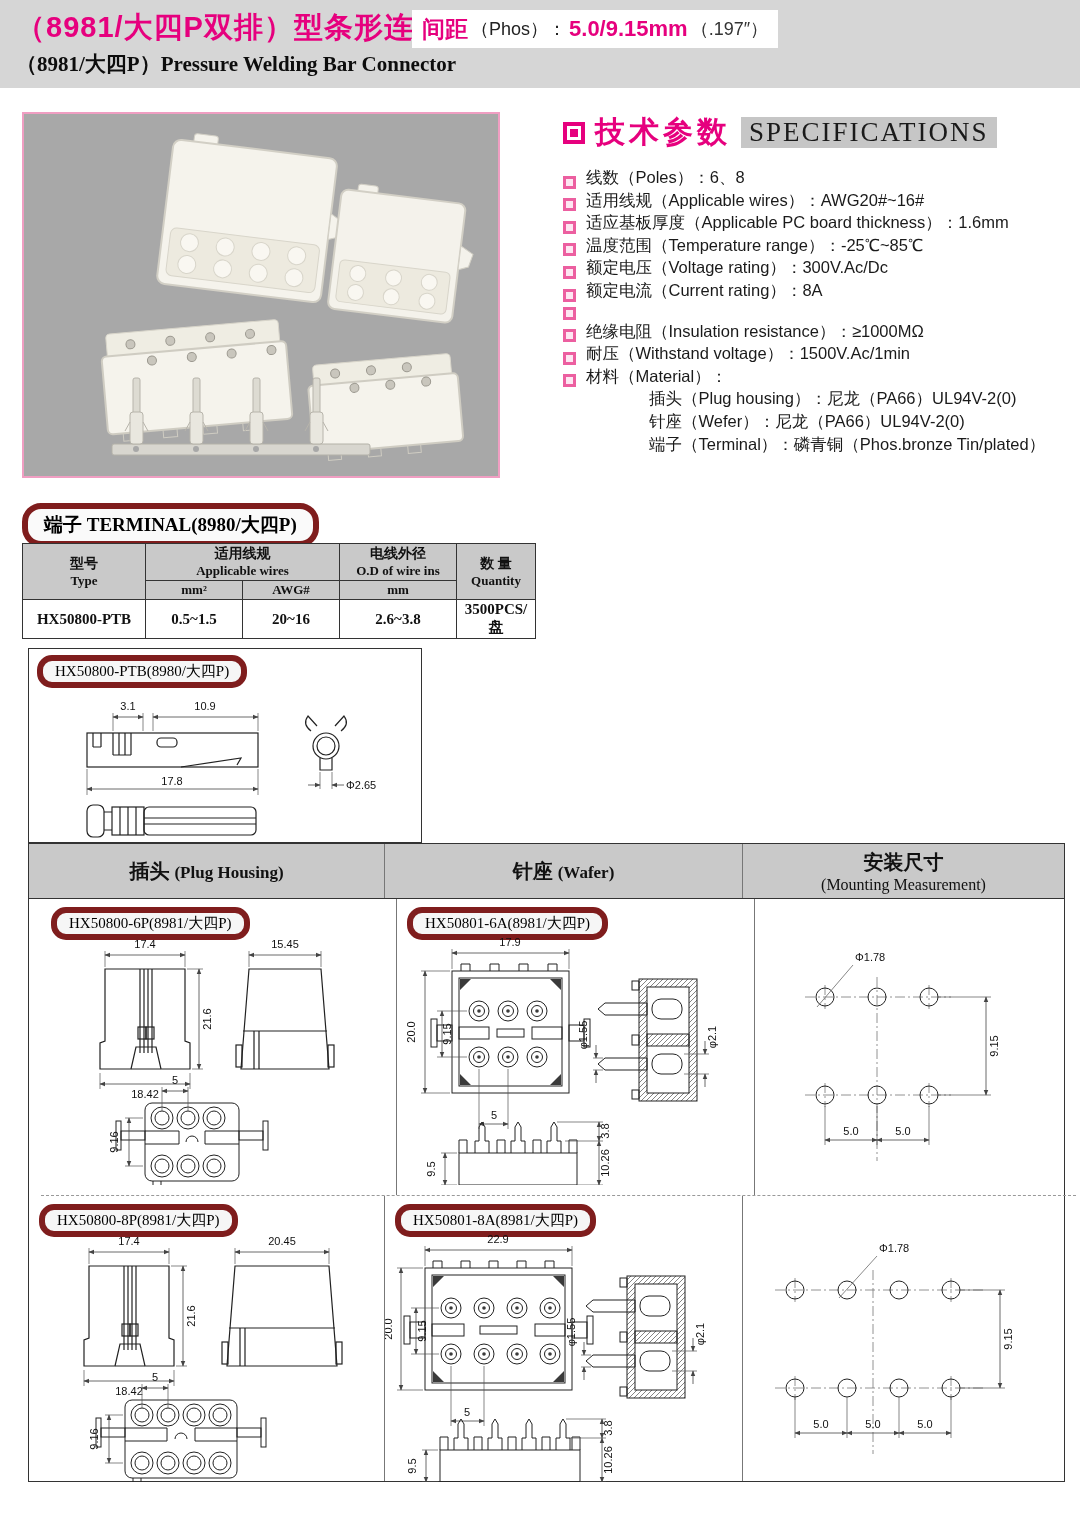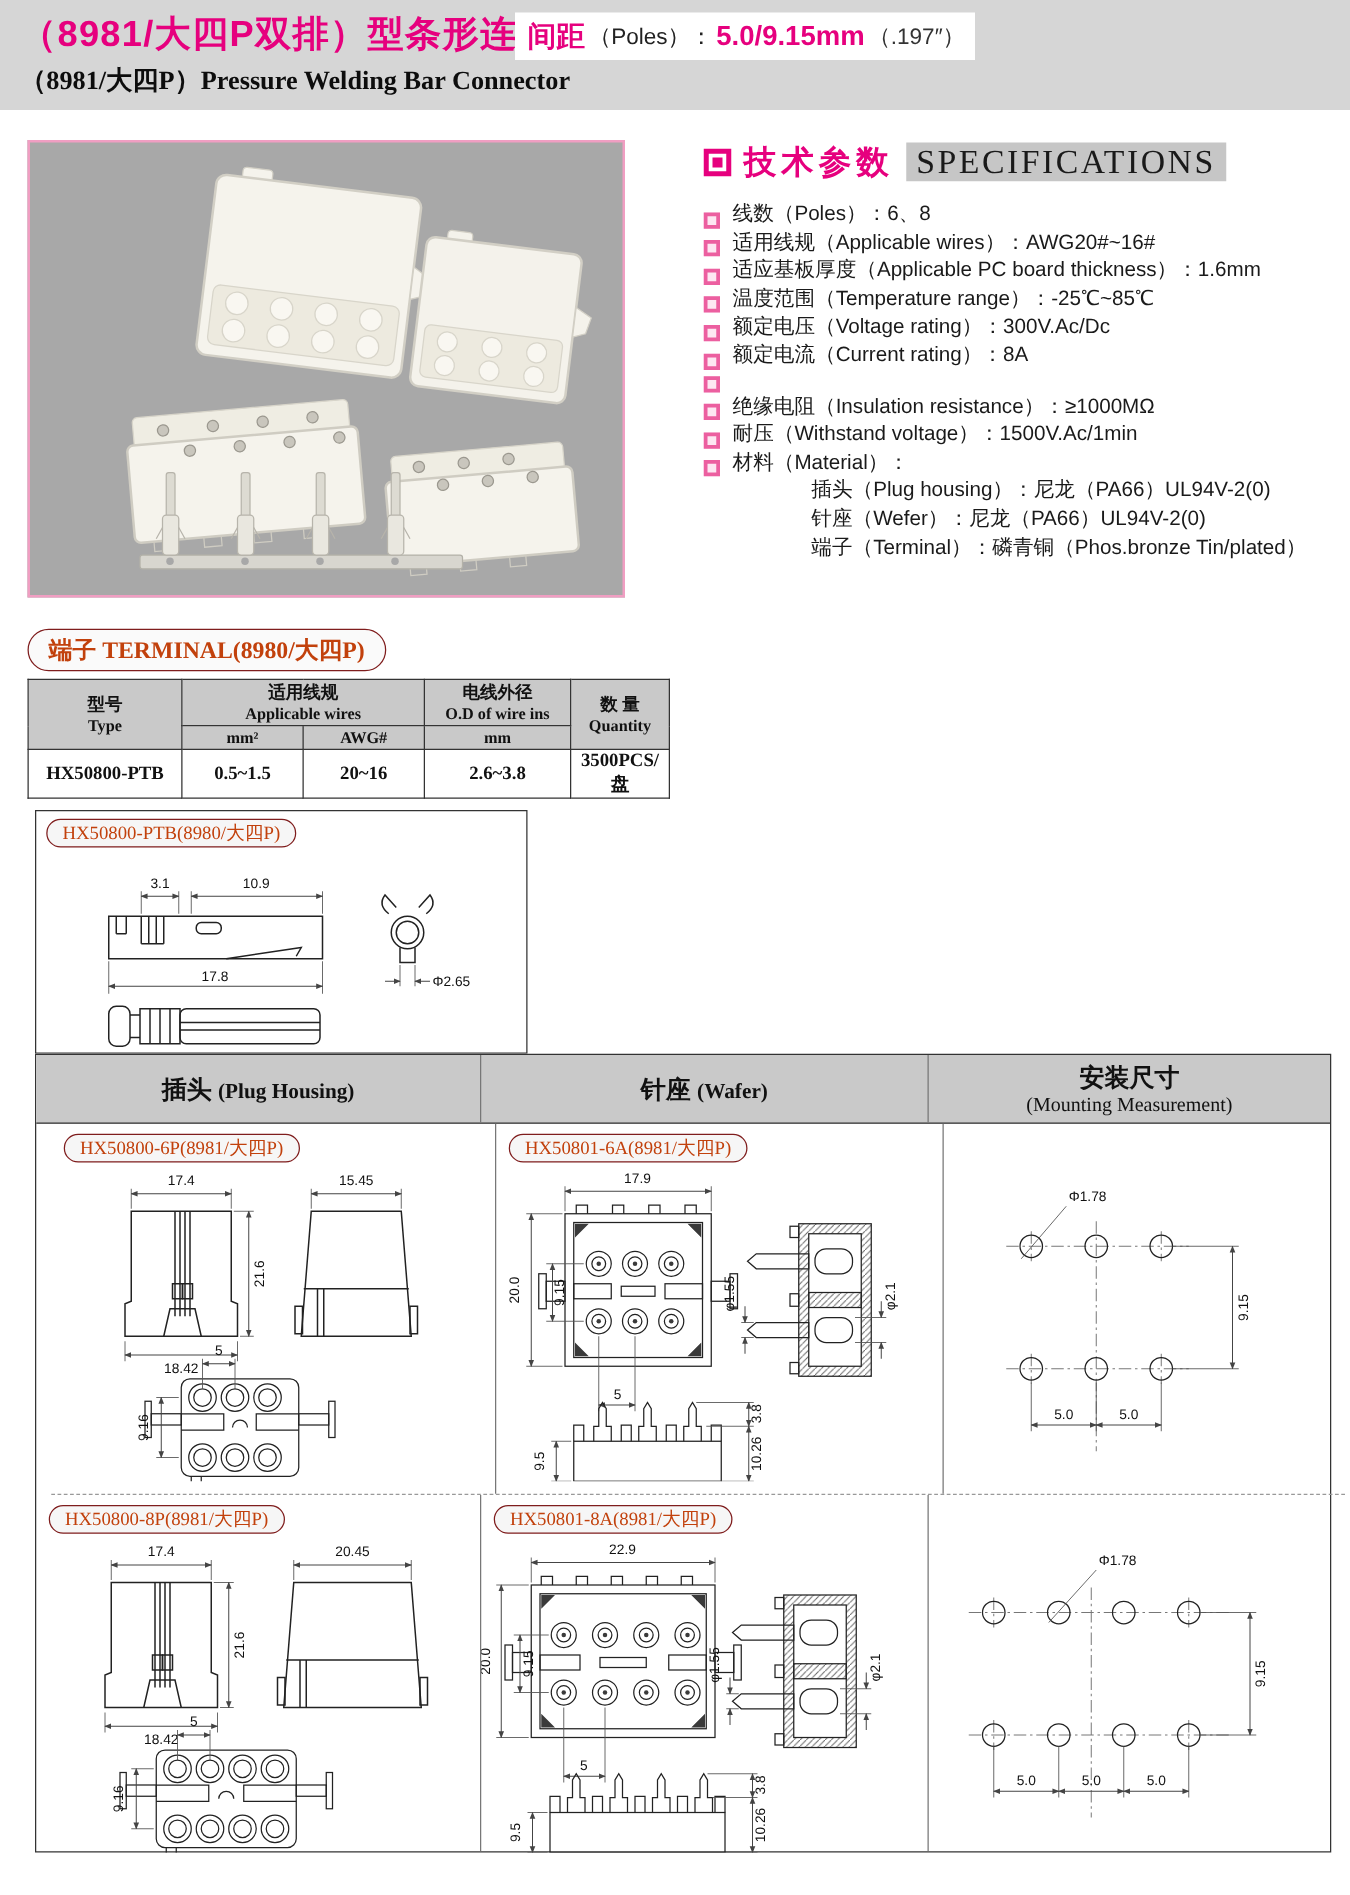--- a/index.html
+++ b/index.html
@@ -18,29 +18,29 @@
             font-family:"Liberation Serif",serif;white-space:nowrap;}
   
   .photo{position:absolute;left:22px;top:112px;width:478px;height:366px;background:#a8a8a8;
          border:2px solid #f09ec2;box-sizing:border-box;}
   
   .specs{position:absolute;left:563px;top:112px;width:510px;}
   .spec-head{display:flex;align-items:center;gap:10px;}
   .hb1{width:22px;height:22px;background:#e6007e;display:flex;align-items:center;justify-content:center;flex:none;}
   .hb2{width:14px;height:14px;background:#fff;display:flex;align-items:center;justify-content:center;}
   .hb3{width:8px;height:8px;background:#e6007e;}
-  .spec-head-cn{font-size:26px;font-weight:bold;color:#e6007e;letter-spacing:4px;}
+  .spec-head-cn{font-size:30px;font-weight:bold;color:#e6007e;letter-spacing:4px;}
   .spec-head-en{font-size:27px;font-family:"Liberation Serif",serif;background:#c6c6c6;padding:0 8px;letter-spacing:2px;color:#1a1a1a;}
   .spec-items{margin-top:13px;}
   .spec-item{display:flex;align-items:flex-end;gap:10px;font-size:16.5px;color:#1a1a1a;line-height:22.6px;}
   .bsq{width:7px;height:7px;border:3px solid #ec5fa0;background:#fde7f2;display:inline-block;flex:none;margin-top:5px;}
   .sub{padding-left:86px;font-size:16.5px;line-height:23px;color:#1a1a1a;}
   
-  .badge{display:inline-block;border:1px solid #7f1d1d;border-radius:15px;padding:1px 12px;background:#f6f6f6;
-         font-family:"Liberation Serif",serif;font-size:15px;color:#c2410c;white-space:nowrap;}
+  .badge{display:inline-block;border:6px solid #7f1d1d;border-radius:15px;padding:1px 12px;background:#f6f6f6;
+         font-family:"Liberation Serif",serif;font-size:15px;color:#000000;white-space:nowrap;}
   .tbadge{position:absolute;left:22px;top:503px;font-size:19px;padding:3px 16px;border-radius:19px;background:#fafafa;font-weight:bold;}
   
   .term-wrap{position:absolute;left:22px;top:543px;}
   .term-table{border-collapse:collapse;}
   .term-table th,.term-table td{border:1px solid #333;text-align:center;vertical-align:middle;
         font-family:"Liberation Serif",serif;color:#111;padding:1px 2px;}
   .term-table th{background:#c9c9c9;font-weight:bold;}
   .term-table .cn{font-size:14px;}
   .term-table .en{font-size:13px;}
   .term-table td{background:#fff;font-size:15px;font-weight:bold;height:26px;}
@@ -96,21 +96,21 @@
     </pattern>
   </defs>
 </svg>
 
 <div class="page">
 
   <div class="topband">
     <div class="title-cn">（8981/大四P双排）型条形连接器</div>
     <div class="pitchbox">
       <span class="pitch-cn">间距</span>
-      <span class="pitch-en">（Poles）：</span>
+      <span class="pitch-en">（Phos）：</span>
       <span class="pitch-val">5.0/9.15mm</span>
       <span class="pitch-inch">（.197″）</span>
     </div>
     <div class="subtitle">（8981/大四P）Pressure Welding Bar Connector</div>
   </div>
 
   <div class="photo">
     <svg width="474" height="362" viewBox="0 0 474 362">
       <g transform="translate(150,25) rotate(7)">
         <rect x="20" y="-8" width="24" height="10" rx="3" fill="#f5f3ec" stroke="#d2cfc5"></rect>

